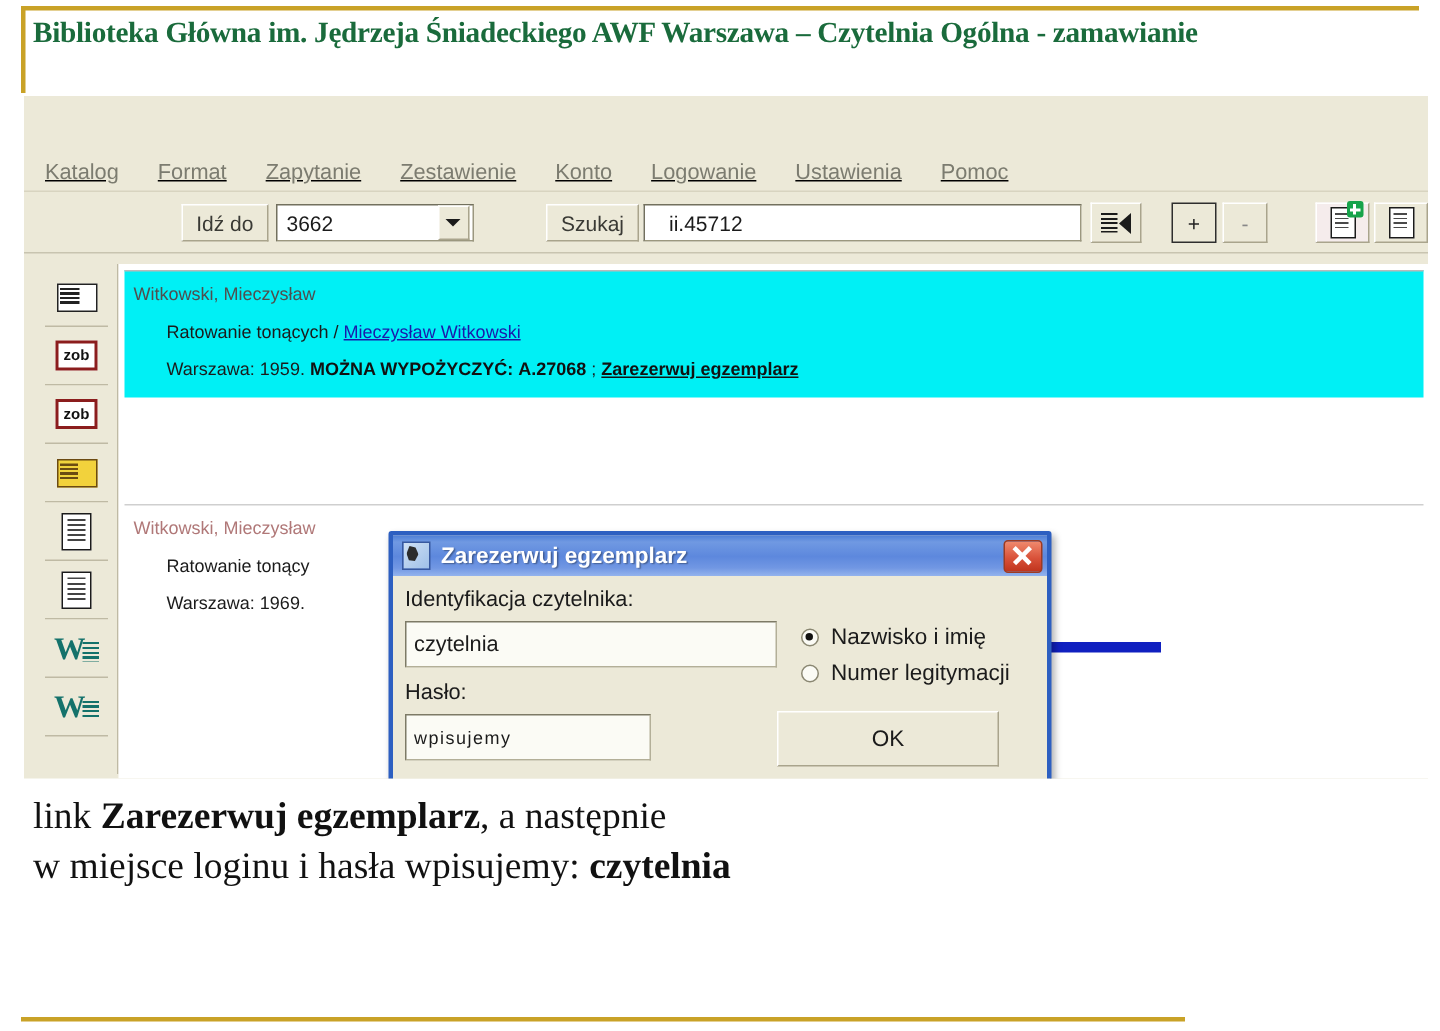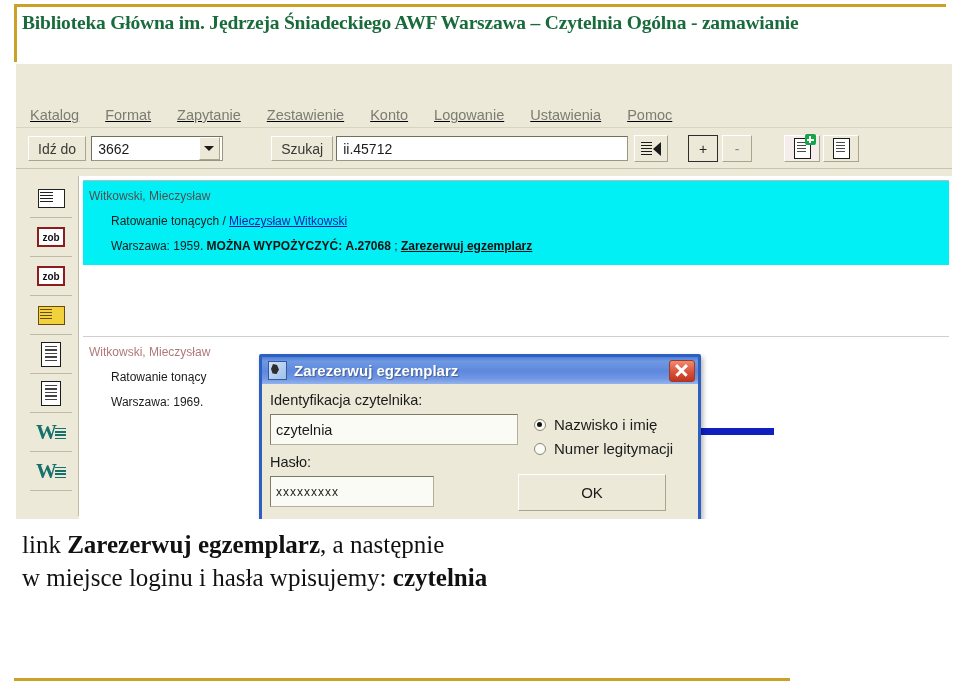--- a/index.html
+++ b/index.html
@@ -142,20 +142,21 @@
     position: absolute;
     left: 0; top: 65px;
     width: 936px;
     height: 40px;
     background: #ece9d8;
     display: flex;
     align-items: center;
     padding-left: 12px;
     box-sizing: border-box;
     border-bottom: 1px solid #c8c4b0;
+    justify-content: flex-end;
   }
   .tb-btn {
     height: 25px;
     background: #ece9d8;
     border: 1px solid #a9a48c;
     border-top-color: #ffffff;
     border-left-color: #ffffff;
     font-size: 14px;
     color: #3a3a35;
     display: flex;
@@ -200,21 +201,21 @@
   .tb-input {
     height: 25px;
     background: #ffffff;
     border: 1px solid #9b977f;
     border-top-color: #72705e;
     border-left-color: #72705e;
     display: flex;
     align-items: center;
     font-size: 14px;
     color: #1b1b1b;
-    padding-left: 6px;
+    padding-left: 16px;
     box-sizing: border-box;
   }
   .tb-sq {
     width: 30px; height: 27px;
     background: #ece9d8;
     border: 1px solid #a9a48c;
     border-top-color: #ffffff;
     border-left-color: #ffffff;
     display: flex;
     align-items: center;
@@ -713,21 +714,21 @@
           <span class="radio-dot on"></span>
           <span>Nazwisko i imię</span>
         </div>
         <div class="radio-row" style="left:272px; top:56px;">
           <span class="radio-dot"></span>
           <span>Numer legitymacji</span>
         </div>
 
         <div class="dlg-label" style="left:8px; top:70px;">Hasło:</div>
 
-        <div class="dlg-input" style="left:8px; top:92px; width:164px; height:31px; font-size:12px; letter-spacing:1px;">xxxxxxxxx</div>
+        <div class="dlg-input" style="left:8px; top:92px; width:164px; height:31px; font-size:12px; letter-spacing:1px;">wpisujemy</div>
 
         <div id="dlg-ok">OK</div>
       </div>
     </div>
 
   </div>
 
   <div id="caption">
     <div>
       <span>link </span><b>Zarezerwuj egzemplarz</b><span>, a następnie</span>

